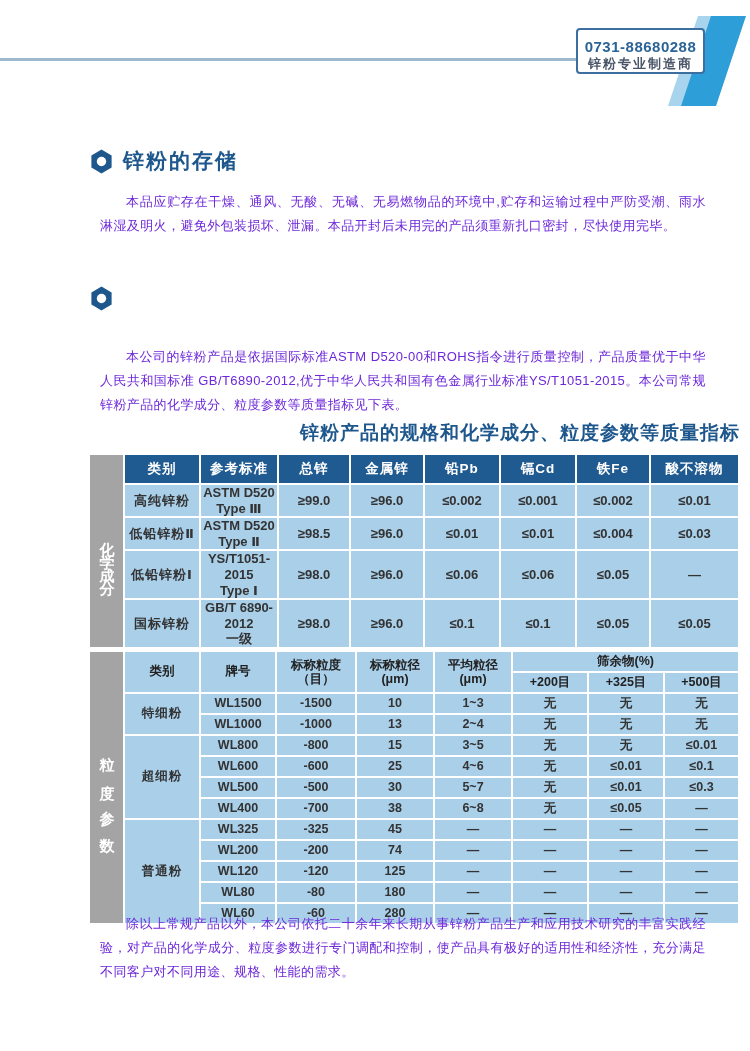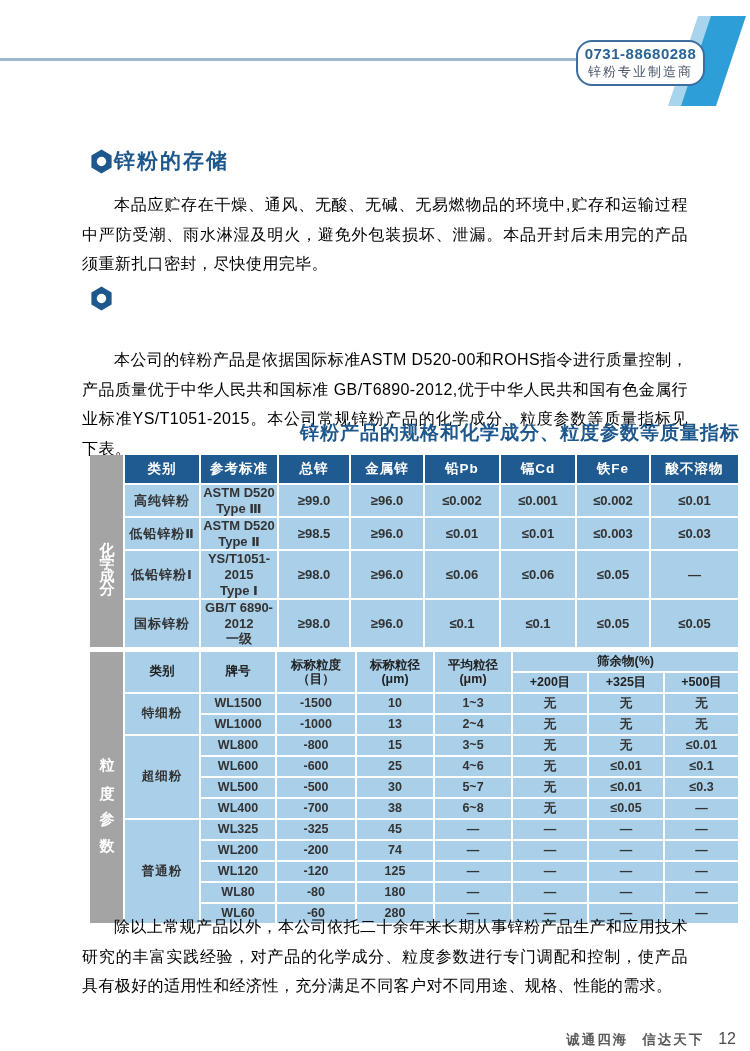--- a/index.html
+++ b/index.html
@@ -2,32 +2,32 @@
 <html><head>
 <meta charset="utf-8">
 <style>
   * { margin:0; padding:0; box-sizing:border-box; }
   html,body { background:#e8e8e8; }
   body { font-family:"Liberation Sans","DejaVu Sans",sans-serif; }
   .page { position:relative; width:750px; height:1051px; background:#ffffff; margin:0 auto; overflow:hidden; }
 
   
   .header-line { position:absolute; top:58px; left:0; width:577px; height:3px; background:#9db9d0; }
-  .phone-badge { position:absolute; left:576px; top:40px; width:129px; height:46px;
-    border:2px solid #3c6e9f; border-radius:16px; background:#fff;
-    display:flex; flex-direction:column; align-items:center; justify-content:center; gap:1px; z-index:3; }
+  .phone-badge { position:absolute; left:576px; top:28px; width:129px; height:46px;
+    border:2px solid #3c6e9f; border-radius:4px; background:#fff;
+    display:flex; flex-direction:column; align-items:center; justify-content:flex-end; gap:1px; z-index:3; }
   .phone-number { font-size:15px; font-weight:bold; color:#2a6496; letter-spacing:0.5px; line-height:1.1; }
-  .tagline { font-size:13px; font-weight:normal; color:#4a5668; letter-spacing:2px; line-height:1.2; }
+  .tagline { font-size:13px; font-weight:bold; color:#4a5668; letter-spacing:2px; line-height:1.2; }
   .stripes { position:absolute; left:650px; top:16px; z-index:1; }
 
   
-  .section-title { position:absolute; left:90px; display:flex; align-items:center; gap:1px; }
+  .section-title { position:absolute; left:90px; display:flex; align-items:center; gap:10px; }
   .section-title .txt { font-size:21px; font-weight:bold; color:#1d578c; letter-spacing:2px; }
-  .para { position:absolute; left:82px; width:606px; font-size:16px; line-height:1.85;
-    color:#000000; text-align:justify; text-indent:2em; letter-spacing:0.4px; }
+  .para { position:absolute; left:100px; width:606px; font-size:13px; line-height:1.85;
+    color:#6d28d9; text-align:justify; text-indent:2em; letter-spacing:0.4px; }
   .st-1 { top:147px; } .p-1 { top:190px; }
   .st-2 { top:286px; } .p-2 { top:321px;margin-top:24px; }
   .closing { top:912px; }
 
   
   .table-title { position:absolute; left:88px; top:420px; width:652px; text-align:right;
     font-size:19px; font-weight:bold; color:#1d578c; letter-spacing:1px; }
   .table-wrap { position:absolute; left:88px; top:453px; width:652px; }
   table { border-collapse:separate; border-spacing:2px; table-layout:fixed; width:652px; }
   .part-table { margin-top:1px; }
@@ -122,21 +122,21 @@
         <td>≤0.01</td>
       </tr>
       <tr>
         <td class="cat">低铅锌粉Ⅱ</td>
         <td class="std pre">ASTM D520
 Type Ⅱ</td>
         <td>≥98.5</td>
         <td>≥96.0</td>
         <td>≤0.01</td>
         <td>≤0.01</td>
-        <td>≤0.003</td>
+        <td>≤0.004</td>
         <td>≤0.03</td>
       </tr>
       <tr>
         <td class="cat">低铅锌粉Ⅰ</td>
         <td class="std pre">YS/T1051-2015
 Type Ⅰ</td>
         <td>≥98.0</td>
         <td>≥96.0</td>
         <td>≤0.06</td>
         <td>≤0.06</td>
@@ -288,19 +288,14 @@
         <td>—</td>
         <td>—</td>
         <td>—</td>
       </tr>
     </tbody>
       </table>
   </div>
 
   <p class="para closing">除以上常规产品以外，本公司依托二十余年来长期从事锌粉产品生产和应用技术研究的丰富实践经验，对产品的化学成分、粒度参数进行专门调配和控制，使产品具有极好的适用性和经济性，充分满足不同客户对不同用途、规格、性能的需求。</p>
 
-  <div class="footer">
-    <span class="slogan">诚通四海</span>
-    <span class="slogan">信达天下</span>
-    <span class="pageno">12</span>
-  </div>
 
 </div>
 
 </body></html>

